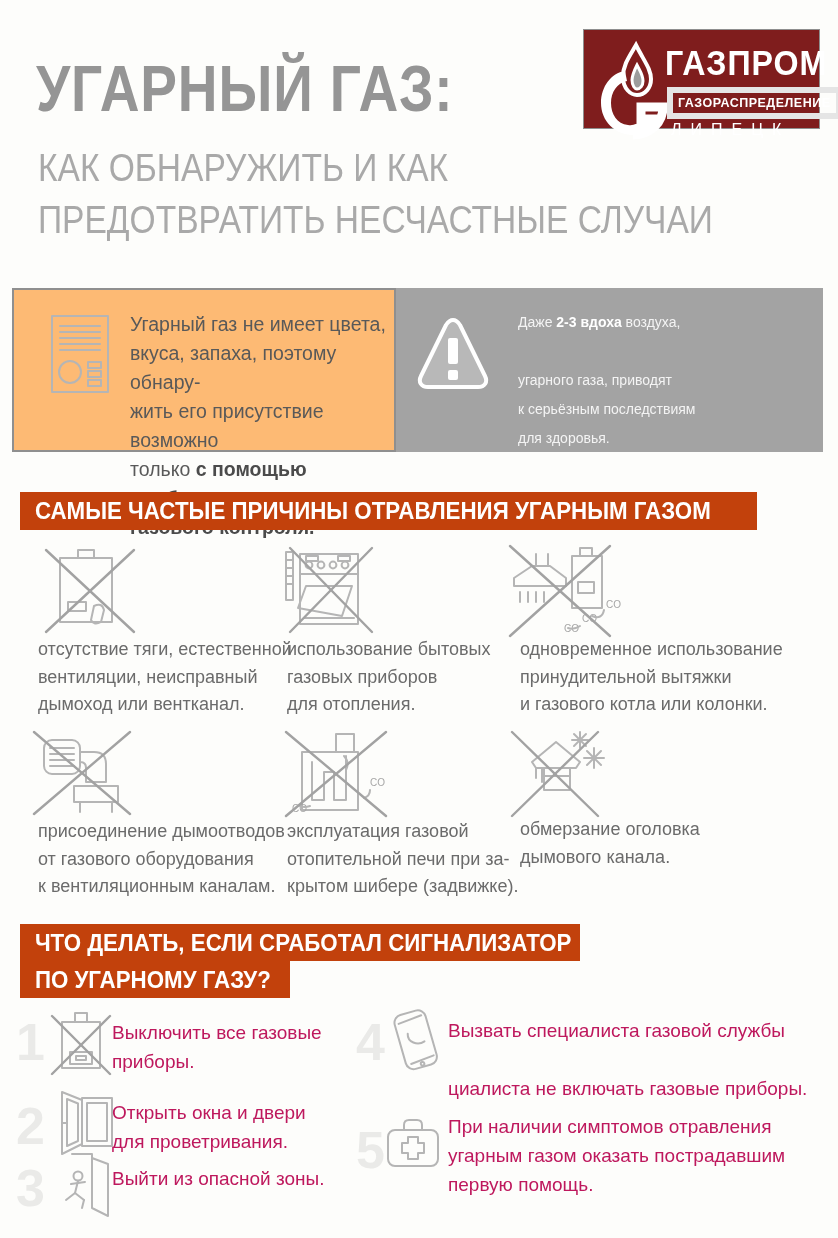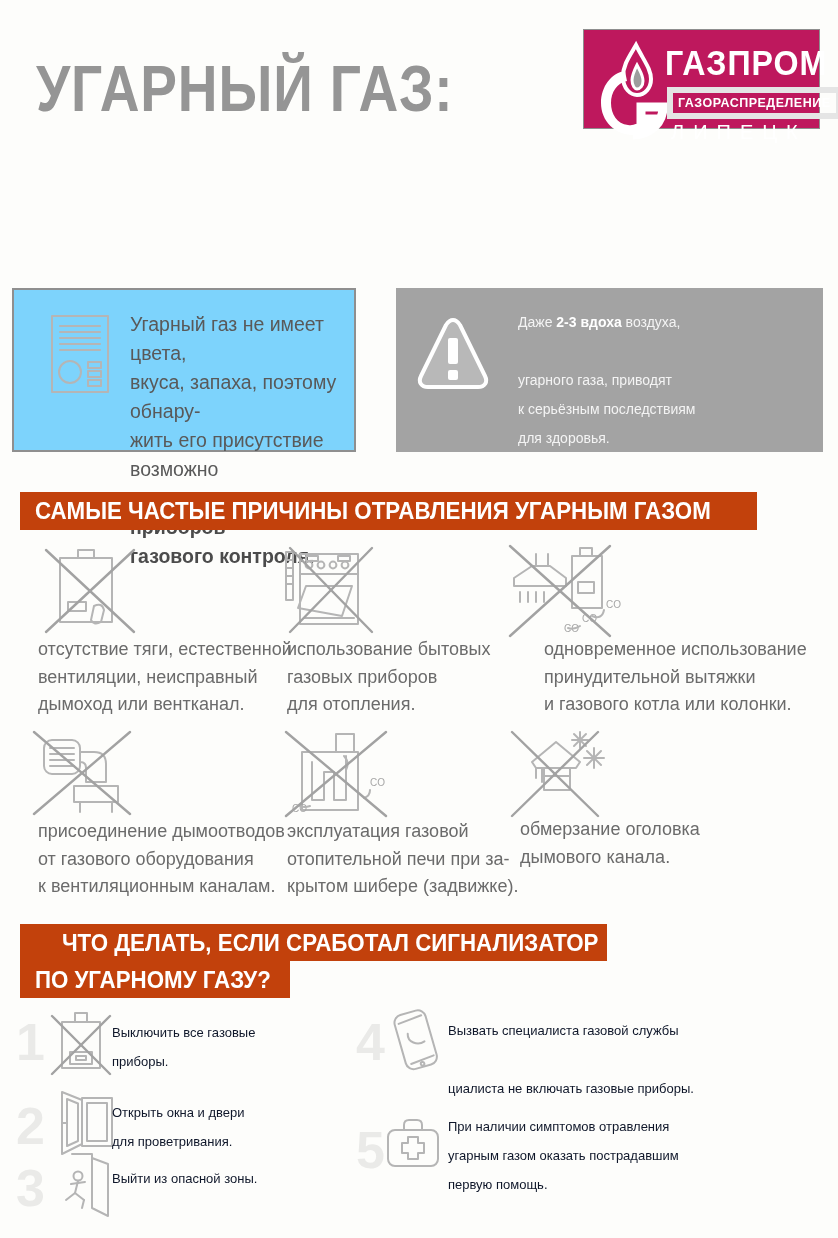--- a/index.html
+++ b/index.html
@@ -6,64 +6,68 @@
   .page{position:relative;width:838px;height:1238px;background:#fdfdfb;overflow:hidden;
         font-family:"Liberation Sans","DejaVu Sans",sans-serif;}
   .abs{position:absolute;}
   .condensed{display:inline-block;transform:scaleX(.86);transform-origin:left top;white-space:nowrap;}
 
   
   .title{left:36px;top:52px;font-size:64px;font-weight:700;color:#959595;letter-spacing:1px;}
   .subtitle{left:38px;top:142px;font-size:39px;font-weight:400;color:#a9a9a9;line-height:52px;}
 
   
-  .logo{left:583px;top:29px;width:237px;height:100px;background:#be185d;box-shadow:0 0 0 1px #8e8e8e inset;}
+  .logo{left:583px;top:29px;width:237px;height:100px;background:#7f1d1d;box-shadow:0 0 0 1px #8e8e8e inset;}
   .logo .gmark{position:absolute;left:6px;top:8px;width:86px;height:108px;}
   .logo .brand{position:absolute;left:82px;top:14px;font-size:35px;font-weight:700;color:#fff;
                transform:scaleX(.92);transform-origin:left top;white-space:nowrap;letter-spacing:1px;}
   .logo .division{position:absolute;left:84px;top:58px;border:6px solid #e5e5e5;color:#fff;
                   font-size:12.5px;font-weight:700;padding:3px 5px;white-space:nowrap;letter-spacing:.5px;}
-  .logo .city{position:absolute;left:88px;top:92px;color:#fff;font-size:20px;font-weight:400;letter-spacing:9px;white-space:nowrap;}
-
-  
-  .infobox-left{left:12px;top:288px;width:344px;height:164px;background:#7dd3fc;border:2px solid #8f8f8f;box-sizing:border-box;}
+  .logo .city{position:absolute;left:88px;top:92px;color:#fff;font-size:16px;font-weight:400;letter-spacing:9px;white-space:nowrap;}
+
+  
+  .infobox-left{left:12px;top:288px;width:384px;height:164px;background:#fdba74;border:2px solid #8f8f8f;box-sizing:border-box;}
   .infobox-right{left:396px;top:288px;width:427px;height:164px;background:#a3a3a3;}
   .info-text{font-size:19.5px;line-height:29px;color:#595959;}
   .info-text b{color:#4b4b4b;}
   .info-text-white{font-size:14px;line-height:29px;color:#f4f4f4;}
   .info-text-white b{color:#ffffff;}
 
   
   .bar{background:#c2410c;color:#fff;font-weight:700;}
   .bar .txt{display:inline-block;transform:scaleX(.93);transform-origin:left center;white-space:nowrap;
             font-size:24px;line-height:38px;padding-left:16px;}
   .bar1{left:20px;top:492px;width:737px;height:38px;}
-  .bar2a{left:20px;top:924px;width:560px;height:37px;padding-left:27px;}
+  .bar2a{left:20px;top:924px;width:560px;height:37px;}
   .bar2b{left:20px;top:961px;width:270px;height:37px;}
 
   
   .cause-text{font-size:18px;line-height:27.5px;color:#6b6b6b;}
-  .step-text{font-size:13px;line-height:29px;color:#0f172a;}
+  .step-text{font-size:19px;line-height:29px;color:#be185d;}
 
   .xicon svg line, .xicon svg path, .xicon svg rect, .xicon svg circle, .xicon svg polygon, .xicon svg polyline, .xicon svg ellipse
       {stroke:#b5b5b5;fill:none;stroke-width:2;stroke-linecap:round;stroke-linejoin:round;}
   .xicon svg .cross{stroke:#a2a2a2;stroke-width:2.4;}
   .xicon svg text{fill:#a6a6a6;stroke:none;font-family:"Liberation Sans",sans-serif;font-size:10px;}
   .ghost-num{font-size:52px;font-weight:700;color:rgba(120,120,120,.14);font-family:"Liberation Sans",sans-serif;}
 
   .warn-tri path.body{fill:#b8b8b8;stroke:#fff;stroke-width:4;stroke-linejoin:round;}
   .warn-tri rect{fill:#fff;stroke:none;}
 </style>
 </head>
 <body>
 
 <div class="page">
 
   <div class="abs title">
     <span class="condensed">УГАРНЫЙ ГАЗ:</span>
+  </div>
+  <div class="abs subtitle">
+    <span class="condensed">КАК ОБНАРУЖИТЬ И КАК</span><br>
+    <span class="condensed">ПРЕДОТВРАТИТЬ НЕСЧАСТНЫЕ СЛУЧАИ</span>
   </div>
 
   <div class="abs logo">
     <svg class="gmark" viewBox="0 0 86 108">
       <path d="M36 34 C22 36 12 50 12 66 C12 84 26 98 44 98 C56 98 66 92 71 82 L52 82 C49 87 44 89 39 88 C28 87 22 77 22 66 C22 55 28 46 38 44 Z" fill="#ffffff" stroke="none"></path>
       <path d="M44 98 C62 98 74 85 74 70 L52 70 L52 82 L71 82" fill="none" stroke="#ffffff" stroke-width="9"></path>
       <path d="M47 8 C40 20 34 28 34 40 C34 52 42 58 48 58 C56 58 62 51 62 42 C62 32 55 24 47 8 Z" fill="none" stroke="#ffffff" stroke-width="4"></path>
       <path d="M48 28 C45 34 43 38 43 43 C43 49 46 52 48 52 C51 52 54 49 54 44 C54 38 51 34 48 28 Z" fill="#9d9d9d" stroke="#ffffff" stroke-width="3"></path>
     </svg>
     <div class="brand">ГАЗПРОМ</div>
@@ -172,21 +176,21 @@
   <div class="abs cause-text" style="left:38px;top:636px;">
     <span>отсутствие тяги, естественной</span><br>
     <span>вентиляции, неисправный</span><br>
     <span>дымоход или вентканал.</span>
   </div>
   <div class="abs cause-text" style="left:287px;top:636px;">
     <span>использование бытовых</span><br>
     <span>газовых приборов</span><br>
     <span>для отопления.</span>
   </div>
-  <div class="abs cause-text" style="left:520px;top:636px;margin-left:24px;">
+  <div class="abs cause-text" style="left:520px;top:636px;">
     <span>одновременное использование</span><br>
     <span>принудительной вытяжки</span><br>
     <span>и газового котла или колонки.</span>
   </div>
 
   <div class="abs xicon" style="left:30px;top:730px;">
     <svg width="110" height="88" viewBox="0 0 110 88">
       <rect x="14" y="10" width="36" height="34" rx="8"></rect>
       <line x1="20" y1="18" x2="44" y2="18"></line>
         <line x1="20" y1="24" x2="44" y2="24"></line>

